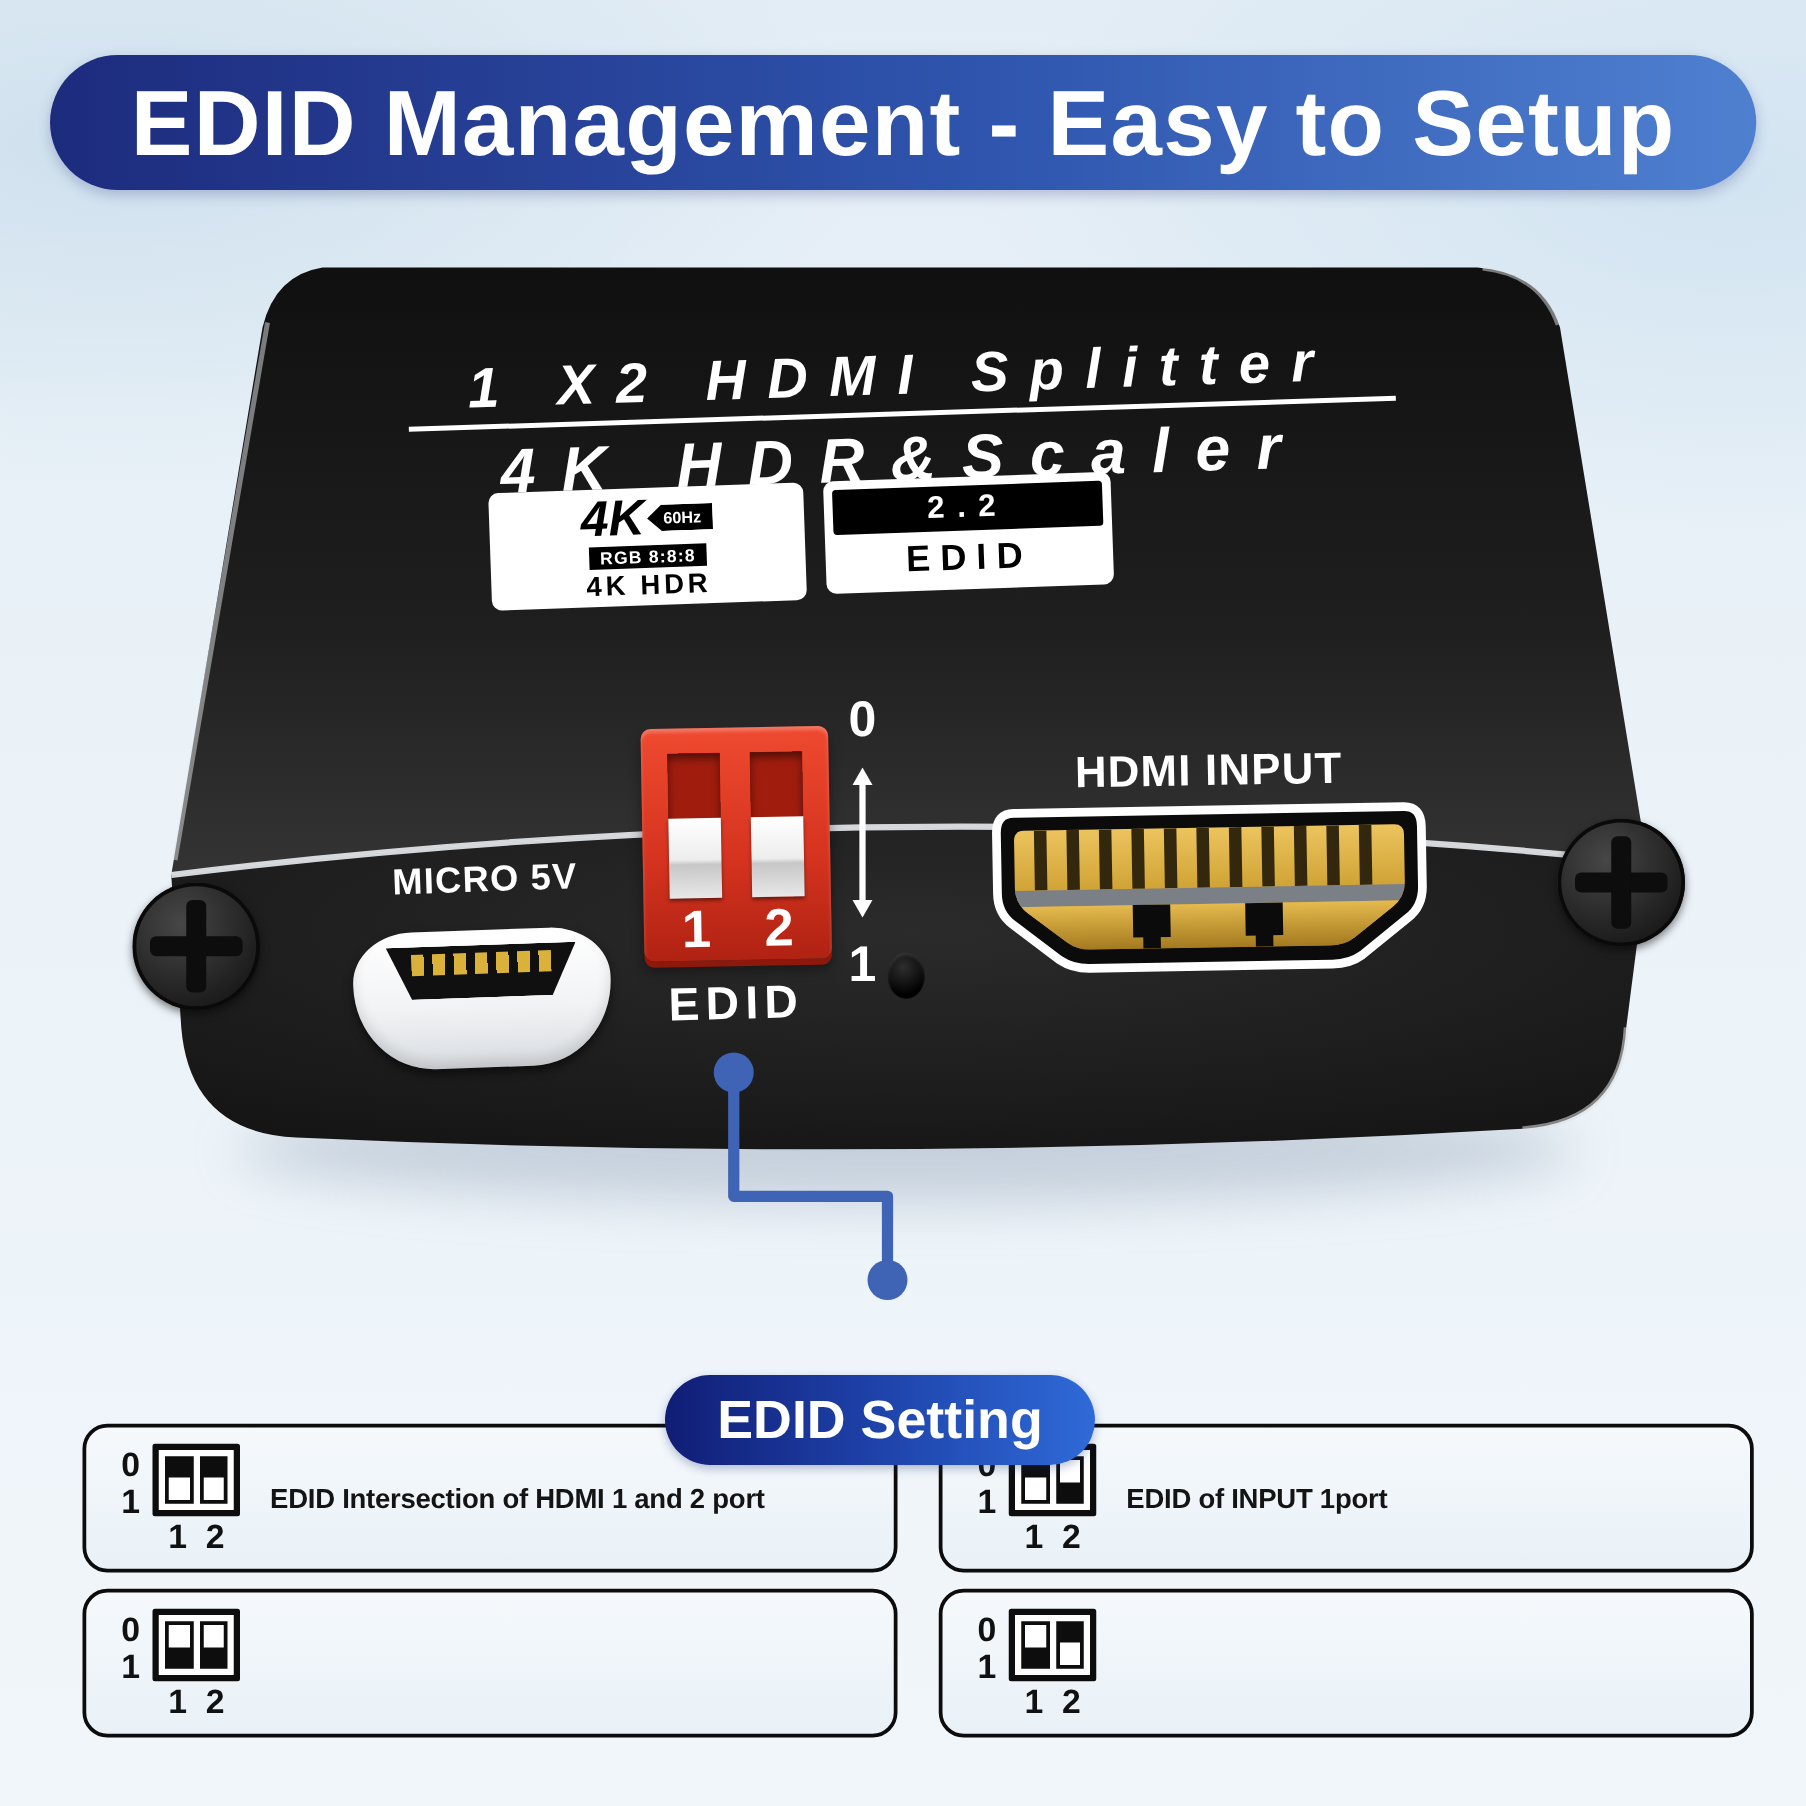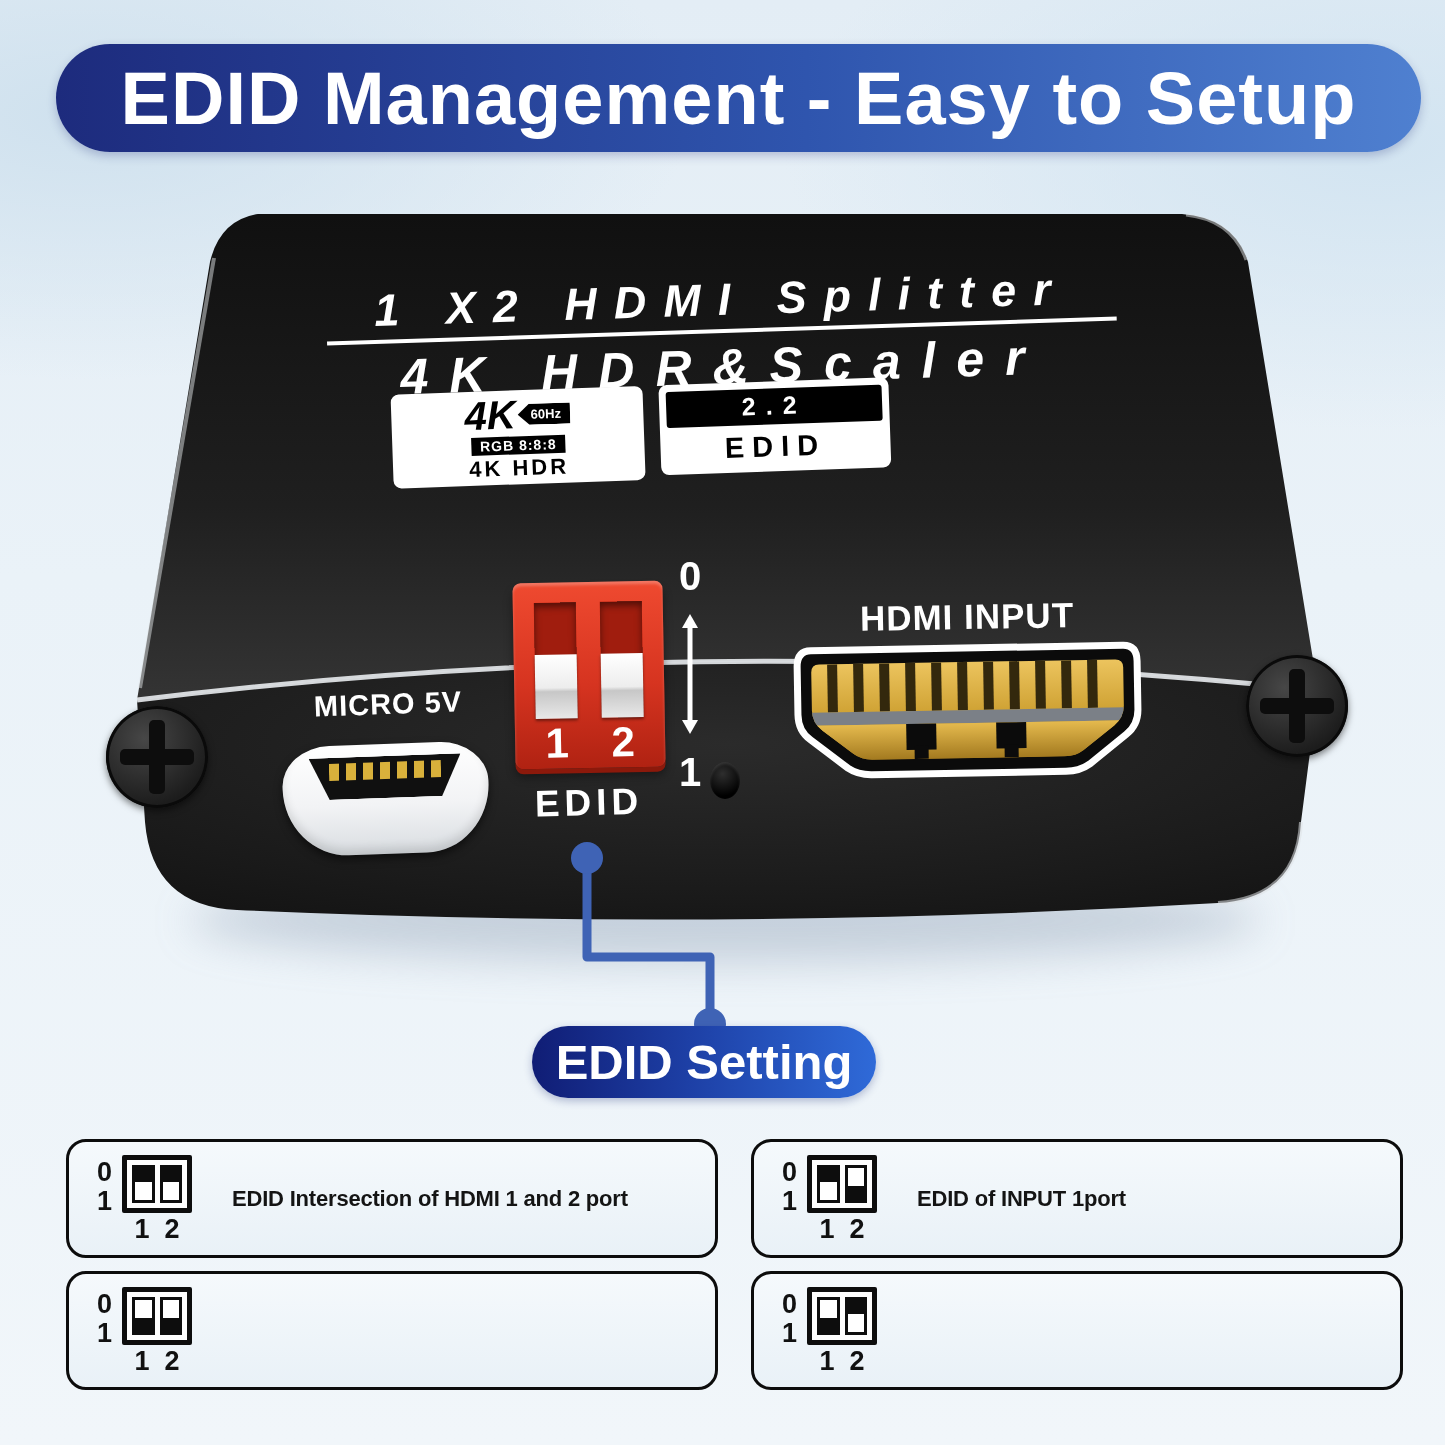--- a/index.html
+++ b/index.html
@@ -6,21 +6,21 @@
   body{
     width:1445px;height:1445px;position:relative;overflow:hidden;
     font-family:"Liberation Sans",sans-serif;
     background:
       radial-gradient(1100px 480px at 6% 8%, #cfe1ee 0%, rgba(207,225,238,0) 55%),
       radial-gradient(1100px 520px at 96% 10%, #d2e4f1 0%, rgba(210,228,241,0) 55%),
       linear-gradient(180deg,#e3edf5 0%,#eaf2f8 40%,#f1f6fa 100%);
   }
   
   .banner{
-    position:absolute;left:56px;top:44px;width:1365px;height:108px;
+    position:absolute;left:40px;top:44px;width:1365px;height:108px;
     border-radius:54px;
     background:linear-gradient(90deg,#1d2b7d 0%,#2f55ae 55%,#4f80d0 100%);
     display:flex;align-items:center;justify-content:center;
     color:#fff;font-size:74px;font-weight:700;letter-spacing:1px;
     box-shadow:0 4px 10px rgba(30,45,120,.25);
   }
   
   .device-shadow{position:absolute;left:190px;top:878px;width:1070px;height:85px;
     border-radius:50%;background:rgba(110,130,155,.30);filter:blur(20px);}
   svg.device{position:absolute;left:0;top:0;}
@@ -82,42 +82,42 @@
     display:flex;flex-direction:column;align-items:center;justify-content:space-between;
     color:#fff;font-size:40px;font-weight:800;line-height:1;}
   .led{position:absolute;left:710px;top:762px;width:30px;height:37px;border-radius:50%;z-index:2;
     background:radial-gradient(circle at 42% 32%,#2e2e2e,#000 72%);
     box-shadow:inset 0 2px 3px rgba(255,255,255,.14);}
   .hdmi-label{position:absolute;left:822px;top:597px;width:290px;text-align:center;z-index:2;
     color:#fff;font-size:35px;font-weight:800;letter-spacing:1px;white-space:nowrap;transform:rotate(-1deg);}
   .hdmi-port{position:absolute;left:788px;top:640px;z-index:2;transform:rotate(-1deg);}
   
   .callout-svg{position:absolute;left:0;top:0;z-index:3;pointer-events:none;}
-  .pill{position:absolute;left:532px;top:1026px;width:344px;height:72px;border-radius:36px;z-index:3;
+  .pill{position:absolute;left:532px;top:1100px;width:344px;height:72px;border-radius:36px;z-index:3;
     background:linear-gradient(90deg,#101d75 0%,#1d3fa5 45%,#2f6ad8 100%);
     display:flex;align-items:center;justify-content:center;
-    color:#fff;font-size:49px;font-weight:800;box-shadow:0 3px 8px rgba(25,45,120,.3);}
+    color:#fff;font-size:43px;font-weight:800;box-shadow:0 3px 8px rgba(25,45,120,.3);}
   
   .grid{position:absolute;left:66px;top:1139px;width:1337px;z-index:2;
     display:grid;grid-template-columns:652px 652px;column-gap:33px;row-gap:13px;grid-auto-rows:119px;}
   .setting-box{border:3.5px solid #0c0c0c;border-radius:20px;box-sizing:border-box;
     background:linear-gradient(180deg,#f5f9fc 0%,#e9f1f7 100%);
     display:flex;align-items:center;padding-left:28px;}
   .dipw{display:flex;align-items:flex-start;}
   .zeroone{display:flex;flex-direction:column;justify-content:space-between;height:56px;
     margin:4px 10px 0 0;font-size:27px;font-weight:700;color:#111;line-height:1;}
   .iconcol{display:flex;flex-direction:column;align-items:center;}
   .dipicon{width:70px;height:58px;border:5px solid #0d0d0d;background:#fdfdfd;border-radius:2px;
     display:flex;gap:5px;padding:5px;box-sizing:border-box;}
   .sw{flex:1;background:#0d0d0d;position:relative;}
   .sw .knob{position:absolute;left:3px;right:3px;height:18px;background:#fff;}
   .sw.up .knob{top:3px;}
   .sw.down .knob{bottom:3px;}
   .nums{display:flex;gap:15px;margin-top:3px;font-size:27px;font-weight:700;color:#111;line-height:1;}
-  .setting-text{margin-left:40px;font-size:22px;font-weight:700;color:#141414;
+  .setting-text{margin-left:24px;font-size:22px;font-weight:700;color:#141414;
     letter-spacing:-0.2px;white-space:nowrap;}
   .setting-box.long .setting-text{font-size:20.5px;}
 </style>
 </head>
 <body>
 
 <div class="banner">
   <span>EDID Management - Easy to Setup</span>
 </div>
 

